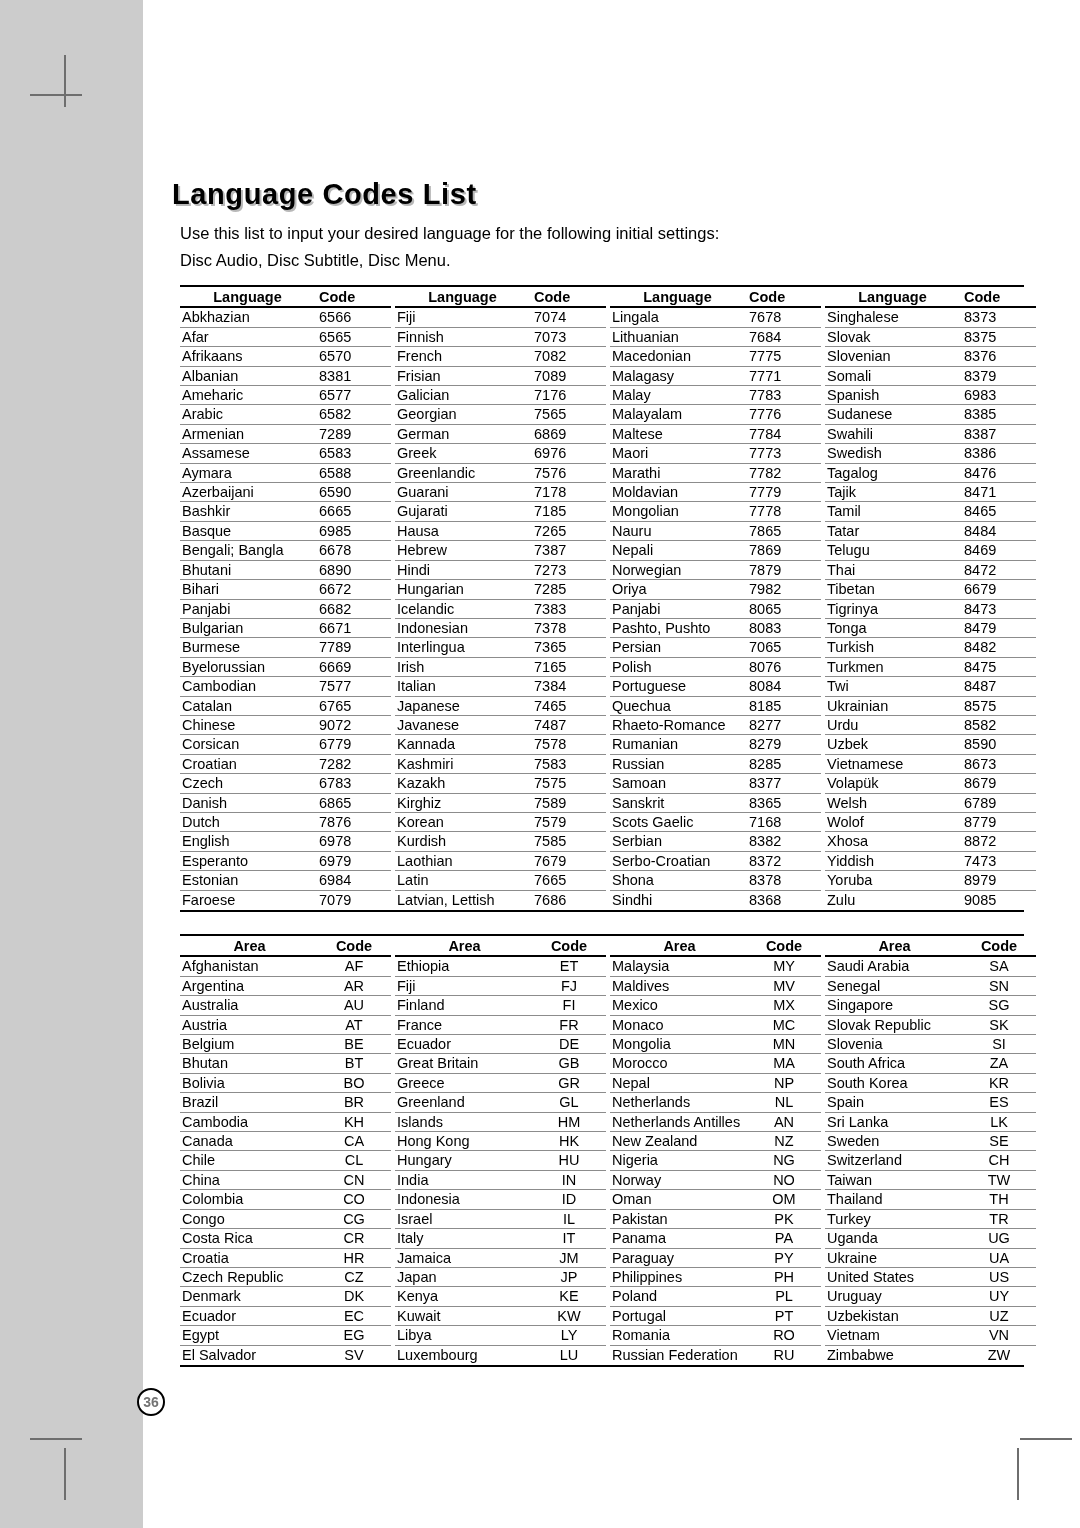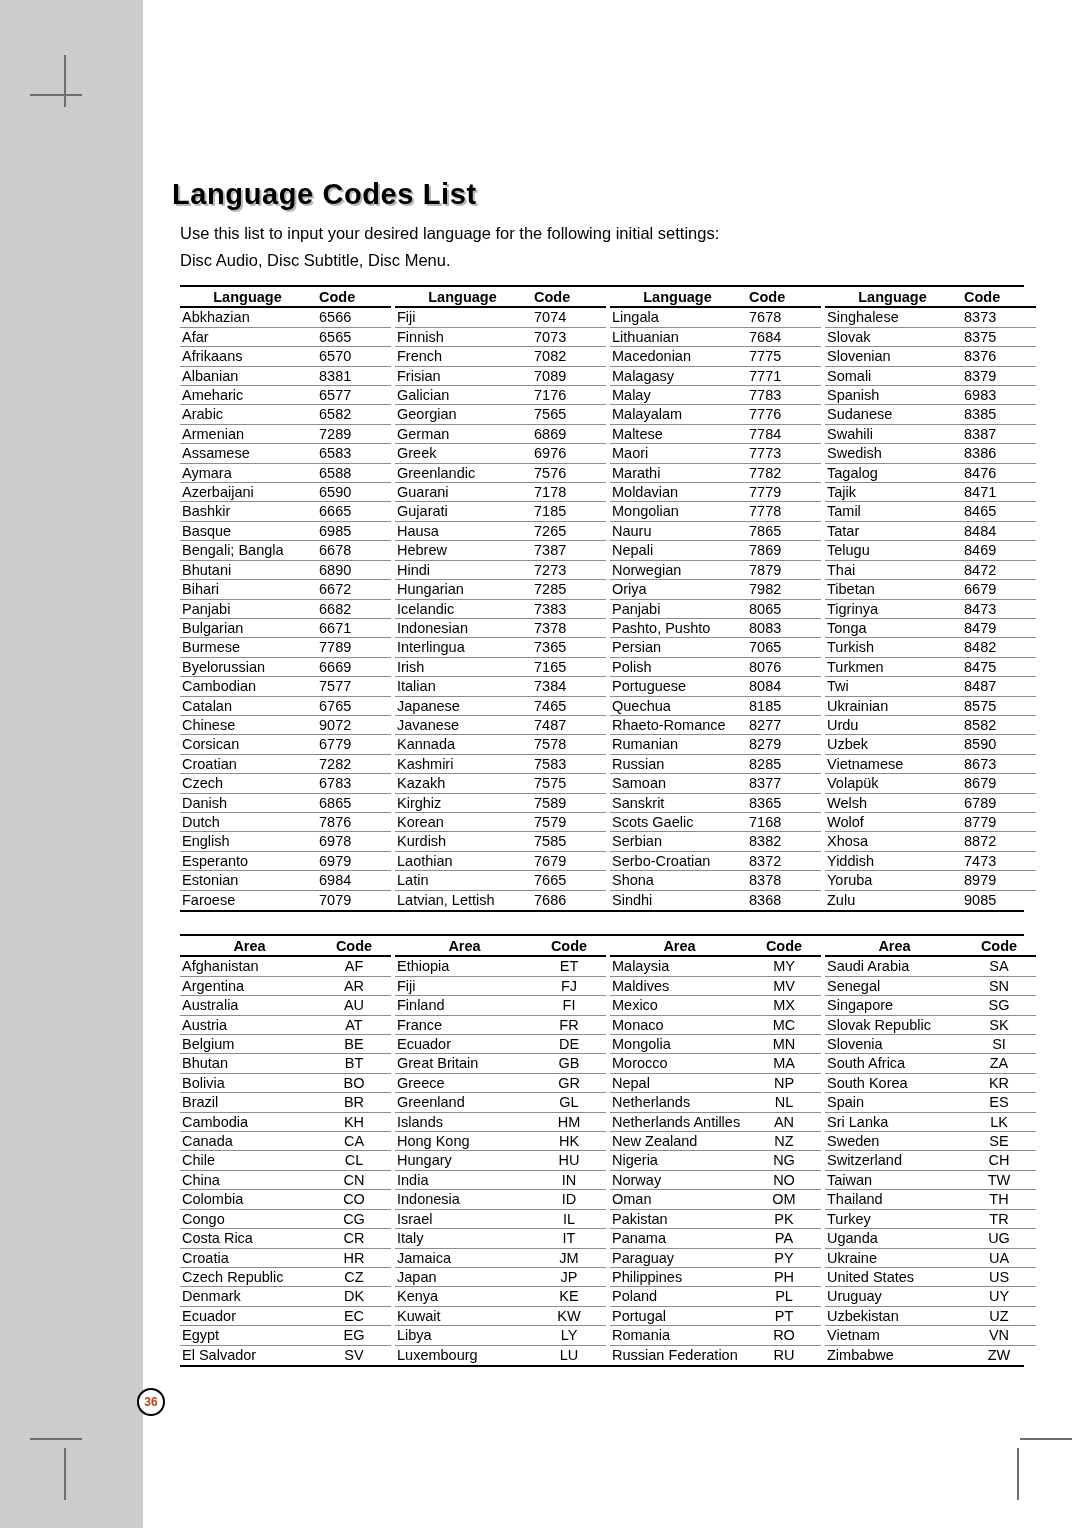--- a/index.html
+++ b/index.html
@@ -141,22 +141,22 @@
   
   .page-badge {
     position: absolute;
     left: 137px;
     top: 1388px;
     width: 28px;
     height: 28px;
     border: 2.5px solid #000;
     border-radius: 50%;
     background: #ffffff;
-    color: #c2410c;
-    font-size: 12px;
+    color: #737373;
+    font-size: 14px;
     font-weight: bold;
     display: flex;
     align-items: center;
     justify-content: center;
     box-sizing: border-box;
   }
 </style>
 </head>
 <body>
 

